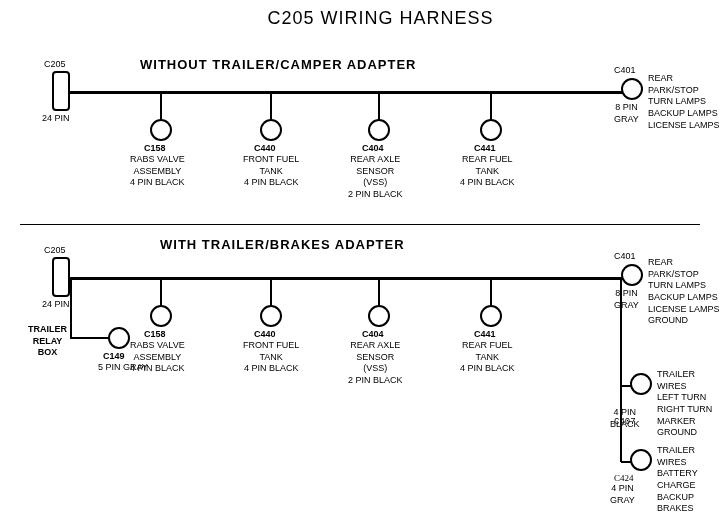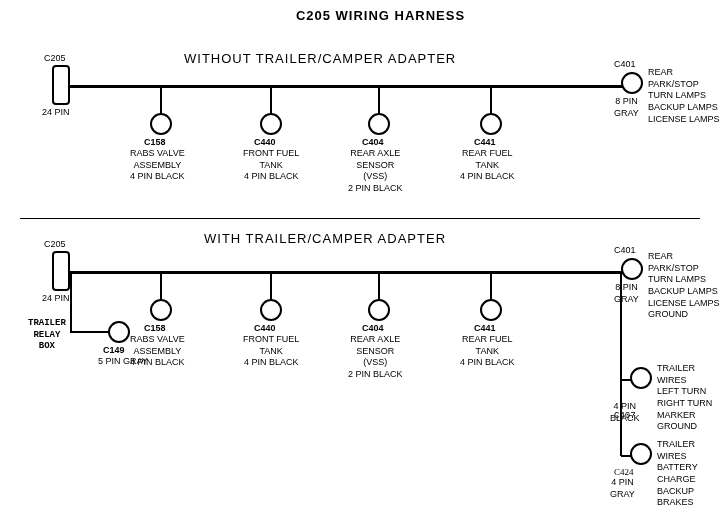--- a/index.html
+++ b/index.html
@@ -7,37 +7,36 @@
       width: 720px;
       height: 517px;
       background: #fff;
       font-family: Arial, sans-serif;
       font-size: 10px;
       overflow: hidden;
       position: relative;
     }
     .page-title {
       text-align: center;
-      font-size: 13px;
-      font-weight: bold;
+      font-size: 18px;
+      font-weight: normal;
       padding-top: 8px;
       letter-spacing: 1px;
       padding-left: 41px;
     }
     .diagram-area {
       position: relative;
       width: 720px;
       height: 490px;
     }
     
     .section-label {
       font-size: 14px;
-      font-weight: normal;
+      font-weight: bold;
       letter-spacing: 1px;
-      margin-left: 44px;
     }
     
     .connector {
       position: absolute;
       border: 2px solid #000;
       border-radius: 50%;
       background: #fff;
     }
     .connector-rect {
       position: absolute;
@@ -124,29 +123,29 @@
   <div class="label-bold" style="left:362px; top:114px;">C404</div>
   <div class="label" style="left:348px; top:125px;">REAR AXLE<br>SENSOR<br>(VSS)<br>2 PIN BLACK</div>
 
   <div class="thin-vline" style="left:490px; top:63px; height:30px;"></div>
   <div class="connector" style="left:480px; top:90px; width:22px; height:22px;"></div>
   <div class="label-bold" style="left:474px; top:114px;">C441</div>
   <div class="label" style="left:460px; top:125px;">REAR FUEL<br>TANK<br>4 PIN BLACK</div>
 
   <div class="divider" style="top:195px;"></div>
 
-  <div class="section-label" style="position:absolute; left:160px; top:208px; font-size:13px;">WITH TRAILER/CAMPER ADAPTER</div>
+  <div class="section-label" style="position:absolute; left:160px; top:208px; font-size:13px;">WITH TRAILER/BRAKES ADAPTER</div>
 
   <div class="hline" style="left:68px; top:248px; width:562px;"></div>
 
   <div class="connector-rect" style="left:52px; top:228px; width:18px; height:40px;"></div>
   <div class="label" style="left:44px; top:216px;">C205</div>
   <div class="label" style="left:42px; top:270px;">24 PIN</div>
 
-  <div class="label" style="left:28px; top:295px; font-weight:bold;font-family:Liberation Mono, monospace;">TRAILER<br>RELAY<br>BOX</div>
+  <div class="label" style="left:28px; top:295px; font-weight:bold;">TRAILER<br>RELAY<br>BOX</div>
 
   <div class="thin-vline" style="left:70px; top:249px; height:60px;"></div>
   <div class="thin-hline" style="left:70px; top:308px; width:50px;"></div>
   <div class="connector" style="left:108px; top:298px; width:22px; height:22px;"></div>
   <div class="label-bold" style="left:103px; top:322px;text-align:right;">C149</div>
   <div class="label" style="left:98px; top:333px;">5 PIN GRAY</div>
 
   <div class="connector" style="left:621px; top:235px; width:22px; height:22px;"></div>
   <div class="label" style="left:614px; top:222px;">C401</div>
   <div class="label" style="left:614px; top:259px;">8 PIN<br>GRAY</div>

